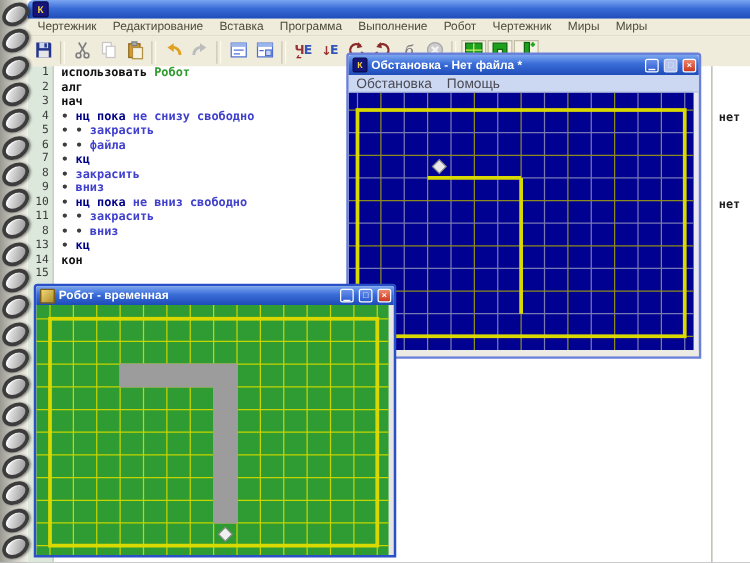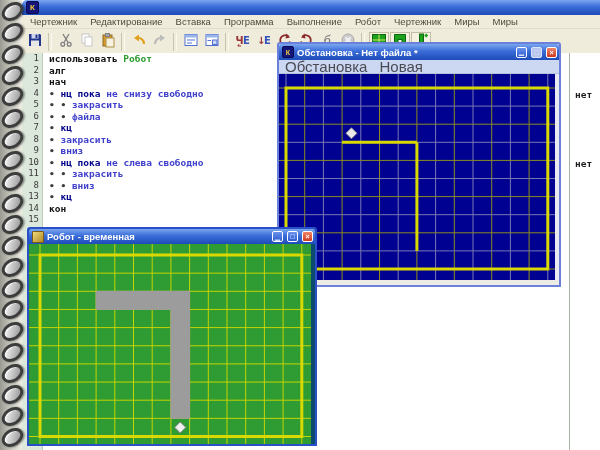--- a/index.html
+++ b/index.html
@@ -58,26 +58,26 @@
   .cw-title{flex:1;white-space:nowrap;overflow:hidden;}
   .wbtn{width:11px;height:11px;margin-left:1px;border-radius:2px;display:inline-flex;align-items:center;
         justify-content:center;font-size:7px;font-weight:bold;color:#fff;border:1px solid #fff;box-sizing:border-box;}
   .wbtn.min{background:linear-gradient(180deg,#6a92ec,#2a5ad0);}
   .wbtn.max{background:linear-gradient(180deg,#6a92ec,#2a5ad0);}
   .wbtn.max.dis{background:#b8c6ee;color:#e8eeff;border-color:#dbe4fa;}
   .wbtn.close{background:linear-gradient(180deg,#f08468,#cc3820);}
 
   .env-window{left:277px;top:42px;width:280px;border:2px solid #6b80d8;background:#e9e9f2;z-index:10;}
   .env-titlebar{height:16px;}
-  .env-menubar{height:13px;background:#ccd8f2;display:flex;align-items:center;font-size:15px;color:#4a4a55;
+  .env-menubar{height:13px;background:#ccd8f2;display:flex;align-items:center;font-size:11px;color:#4a4a55;
                border-bottom:1px solid #b4c2e4;}
   .env-menubar .mi{padding:0 6px;}
   .env-strip{height:5px;background:#ecece4;}
 
-  .robot-window{left:27px;top:227px;width:286px;border:2px solid #2a50c8;background:#0c4a6e;z-index:20;}
+  .robot-window{left:27px;top:227px;width:286px;border:2px solid #2a50c8;background:#e5e5e5;z-index:20;}
   .robot-titlebar{height:15px;}
   .robot-icon{display:inline-flex;width:10px;height:10px;border-radius:1px;border:1px solid #7a5c14;
               background:linear-gradient(135deg,#f0d878,#b08c28);}
 
   svg.field{display:block;}
 </style>
 </head>
 <body>
 
 <div class="screen">
@@ -285,21 +285,21 @@
       <div class="code" id="code">
           <div class="code-line"><span class="tk-kw">использовать </span><span class="tk-act">Робот</span></div>
           <div class="code-line"><span class="tk-kw">алг</span></div>
           <div class="code-line"><span class="tk-kw">нач</span></div>
           <div class="code-line"><span class="tk-dot">• </span><span class="tk-loop">нц пока </span><span class="tk-cmd">не снизу свободно</span></div>
           <div class="code-line"><span class="tk-dot">• • </span><span class="tk-cmd">закрасить</span></div>
           <div class="code-line"><span class="tk-dot">• • </span><span class="tk-cmd">файла</span></div>
           <div class="code-line"><span class="tk-dot">• </span><span class="tk-loop">кц</span></div>
           <div class="code-line"><span class="tk-dot">• </span><span class="tk-cmd">закрасить</span></div>
           <div class="code-line"><span class="tk-dot">• </span><span class="tk-cmd">вниз</span></div>
-          <div class="code-line"><span class="tk-dot">• </span><span class="tk-loop">нц пока </span><span class="tk-cmd">не слева свободно</span></div>
+          <div class="code-line"><span class="tk-dot">• </span><span class="tk-loop">нц пока </span><span class="tk-cmd">не вниз свободно</span></div>
           <div class="code-line"><span class="tk-dot">• • </span><span class="tk-cmd">закрасить</span></div>
           <div class="code-line"><span class="tk-dot">• • </span><span class="tk-cmd">вниз</span></div>
           <div class="code-line"><span class="tk-dot">• </span><span class="tk-loop">кц</span></div>
           <div class="code-line"><span class="tk-kw">кон</span></div>
           <div class="code-line"></div>
         </div>
       <div class="margin-sep"></div>
       <div id="margin-notes">
           <div class="margin-note" style="top: 35.5px;">нет</div>
           <div class="margin-note" style="top: 104.5px;">нет</div>
@@ -310,21 +310,21 @@
   <div class="child-window env-window">
     <div class="cw-titlebar env-titlebar">
       <span class="app-icon" style="width:10px;height:10px;font-size:7px;">К</span>
       <span class="cw-title">Обстановка - Нет файла *</span>
       <span class="wbtn min">▁</span>
       <span class="wbtn max dis">□</span>
       <span class="wbtn close">×</span>
     </div>
     <div class="env-menubar">
       <span class="mi">Обстановка</span>
-      <span class="mi">Новая</span>
+      <span class="mi">Помощь</span>
     </div>
     <svg class="field" id="env-field" width="276" height="206">
         <rect width="276" height="206" fill="#000091"></rect>
         <line x1="7" y1="0" x2="7" y2="206" stroke="#7878b4" stroke-width="1"></line>
         <line x1="25.7" y1="0" x2="25.7" y2="206" stroke="#8b8b1f" stroke-width="1"></line>
         <line x1="44.4" y1="0" x2="44.4" y2="206" stroke="#7878b4" stroke-width="1"></line>
         <line x1="63.099999999999994" y1="0" x2="63.099999999999994" y2="206" stroke="#8b8b1f" stroke-width="1"></line>
         <line x1="81.8" y1="0" x2="81.8" y2="206" stroke="#7878b4" stroke-width="1"></line>
         <line x1="100.5" y1="0" x2="100.5" y2="206" stroke="#8b8b1f" stroke-width="1"></line>
         <line x1="119.19999999999999" y1="0" x2="119.19999999999999" y2="206" stroke="#7878b4" stroke-width="1"></line>

